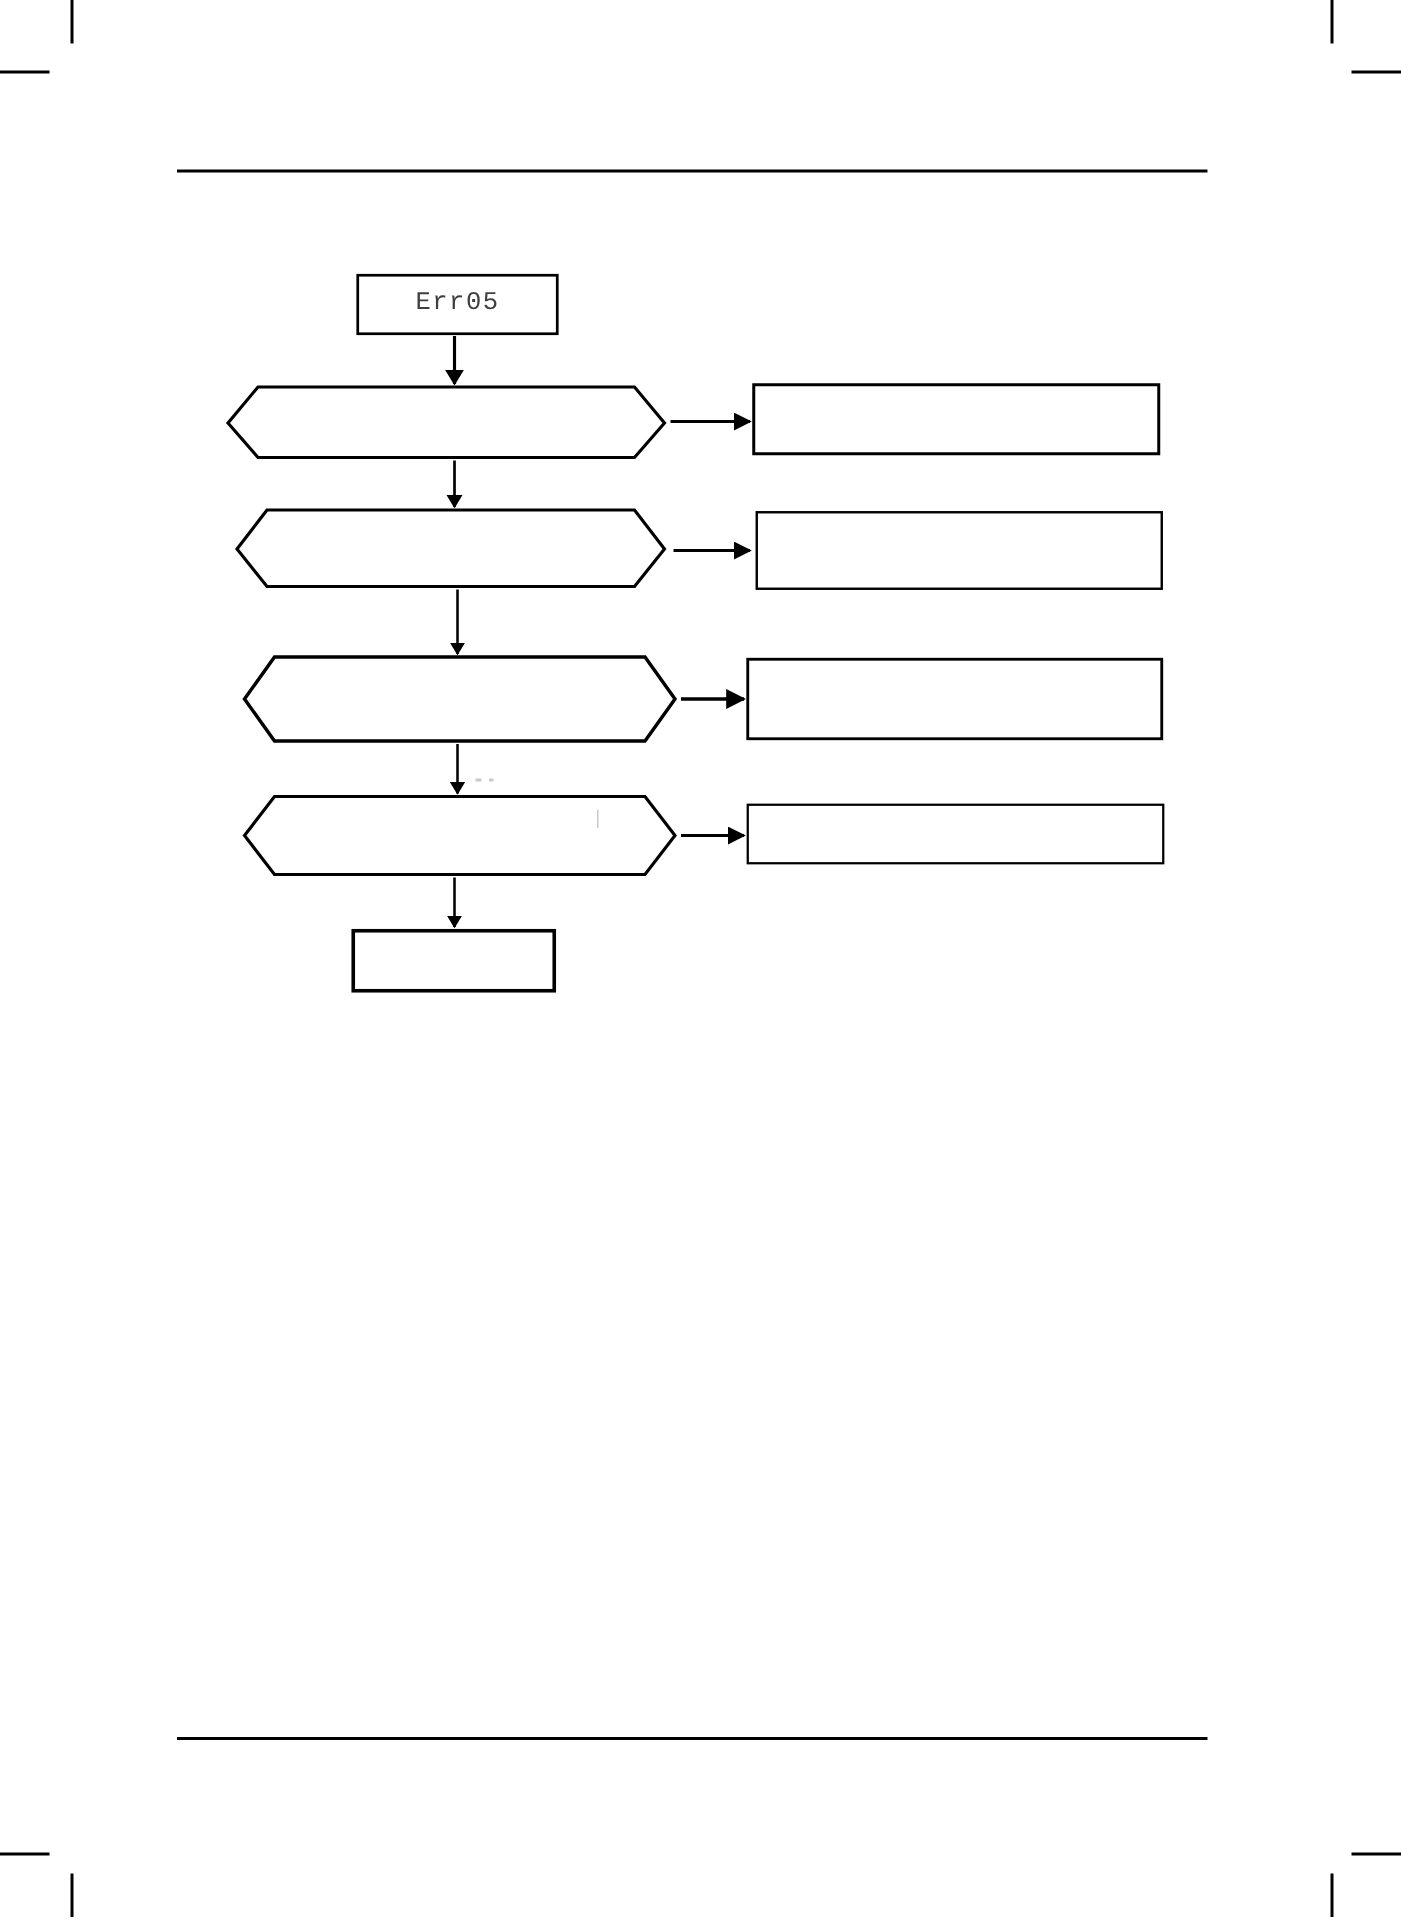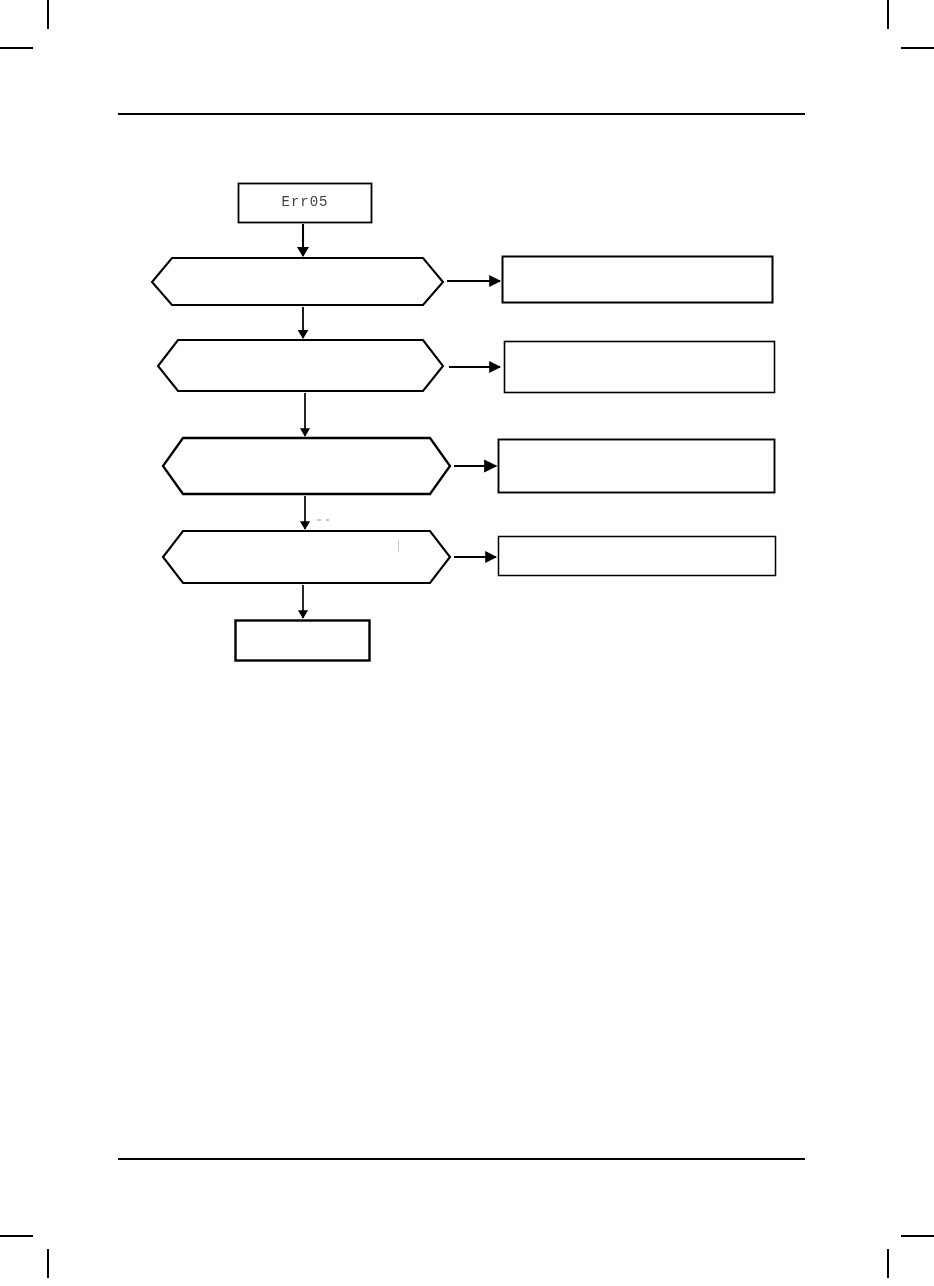--- a/index.html
+++ b/index.html
@@ -61,21 +61,21 @@
     display: flex;
     align-items: center;
     justify-content: center;
     text-align: center;
     white-space: pre-line;
     line-height: 1.25;
     pointer-events: none;
   }
   .mono-label {
     font-family: "Liberation Mono", "DejaVu Sans Mono", monospace;
-    font-size: 14px;
+    font-size: 17px;
     letter-spacing: 1px;
     color: #3f3f3f;
   }
   .body-label {
     font-family: "Liberation Sans", sans-serif;
     font-size: 12px;
     color: #000000;
   }
 
   

